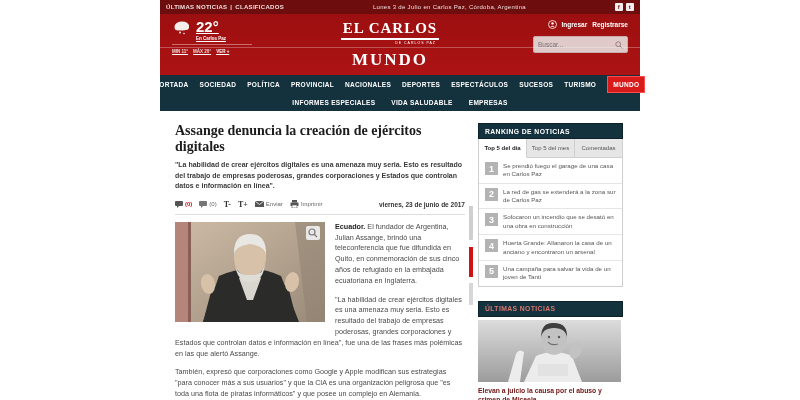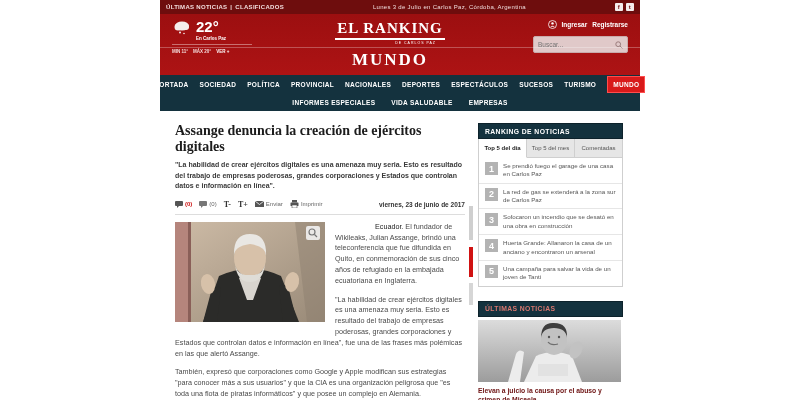--- a/index.html
+++ b/index.html
@@ -13,21 +13,21 @@
   .topbar .left { display:flex; gap:3px; align-items:center; }
   .topbar .center { flex:1; text-align:center; font-weight:normal; color:#f0dcdc; }
   .topbar .social { display:flex; gap:3px; }
   .soc { width:8px; height:8px; background:#f5eded; color:#6e0d0d; font-size:6px; font-weight:bold;
          display:flex; align-items:center; justify-content:center; border-radius:1px; }
 
   
   .header { height:61px; background:linear-gradient(#9c0f10,#ad1314); position:relative;
             display:flex; color:#fff; }
   .header-rule { position:absolute; left:0; right:0; top:33px; height:1px; background:rgba(255,255,255,.28); }
-  .weather { width:105px; padding:5px 0 0 12px; position:relative; }
+  .weather { width:105px; padding:5px 0 0 12px; position:relative;text-decoration:underline; }
   .weather-main { display:flex; align-items:flex-start; gap:4px; }
   .weather-temp { font-size:15px; font-weight:bold; line-height:1; }
   .weather-loc { font-size:4.5px; font-weight:bold; margin:1px 0 0 24px; line-height:1.2; }
   .weather-minmax { font-size:4.5px; font-weight:bold; margin-top:4px; color:#f2d9d9; display:flex; gap:5px; }
   .logo { flex:1; text-align:center; padding-top:5px; position:relative; }
   .logo-title { font-family:"Liberation Serif", serif; font-size:15px; font-weight:bold;
                 letter-spacing:1px; display:inline-block; border-bottom:2px solid #fff; padding:0 2px 1px; }
   .logo-sub { font-size:3.5px; letter-spacing:1px; text-align:right; width:92px; margin:1px auto 0; }
   .logo-section { font-family:"Liberation Serif", serif; font-size:17px; font-weight:bold;
                   letter-spacing:2px; margin-top:5px; }
@@ -56,21 +56,21 @@
   .art-lead { font-size:7px; font-weight:bold; color:#3a3a3a; line-height:1.5; margin-top:6px; }
   .art-toolbar { display:flex; align-items:center; gap:7px; margin-top:8px; padding-bottom:5px;
                  border-bottom:1px solid #ddd; font-size:6px; color:#666; }
   .tool { display:flex; align-items:center; gap:2px; cursor:pointer; }
   .cnt-red { color:#cc1111; font-weight:bold; }
   .tsize { font-family:"Liberation Serif", serif; font-weight:bold; font-size:8px; color:#333; }
   .art-date { margin-left:auto; font-size:6.5px; font-weight:bold; color:#333; }
   .art-body { margin-top:7px; font-size:7.2px; color:#4a4a4a; line-height:1.5; }
   .art-photo { float:left; width:150px; height:100px; margin:0 10px 6px 0; position:relative; }
   .art-body p { margin-bottom:8px; }
-  .bold-lead { font-weight:normal; color:#222;margin-left:40px; }
+  .bold-lead { font-weight:bold; color:#222; }
 
   
   .float-bar { position:absolute; left:309px; width:4px; }
   .fb-gray1 { top:95px; height:34px; background:#cfcfcf; }
   .fb-red   { top:136px; height:30px; background:#d01212; }
   .fb-gray2 { top:172px; height:22px; background:#d6d6d6; }
 
   
   .sidebar { width:145px; flex:none; }
   .box-header { background:#14323e; color:#fff; font-size:6.8px; font-weight:bold; letter-spacing:.4px;
@@ -131,21 +131,21 @@
       <div class="weather-loc">En Carlos Paz</div>
       <div style="border-top:1px solid rgba(255,255,255,.4); width:80px; margin-top:3px;"></div>
       <div class="weather-minmax">
         <span>MIN 11°</span>
         <span>MÁX 20°</span>
         <span style="color:#fff;">VER +</span>
       </div>
     </div>
 
     <div class="logo">
-      <div class="logo-title">EL RANKING</div>
+      <div class="logo-title">EL CARLOS</div>
       <div class="logo-sub">DE CARLOS PAZ</div>
       <div class="logo-section">MUNDO</div>
     </div>
 
     <div class="account">
       <div class="account-row">
         <span>
           <svg width="9" height="9" viewBox="0 0 9 9">
             <circle cx="4.5" cy="4.5" r="4" fill="none" stroke="#fff" stroke-width="0.8"></circle>
             <circle cx="4.5" cy="3.4" r="1.2" fill="#fff"></circle>
@@ -254,21 +254,21 @@
             <path d="M122,100 L114,68 Q110,60 104,64 L108,100 Z" fill="#2b2b29"></path>
             <ellipse cx="33" cy="62" rx="7" ry="10" fill="#d7c1a9" transform="rotate(-12 33 62)"></ellipse>
             <ellipse cx="117" cy="60" rx="7" ry="10" fill="#d7c1a9" transform="rotate(12 117 60)"></ellipse>
             <g>
               <rect x="131" y="4" width="14" height="14" rx="2" fill="#f2f2f2" opacity="0.9"></rect>
               <circle cx="137" cy="10" r="3" fill="none" stroke="#777" stroke-width="1.2"></circle>
               <line x1="139.5" y1="12.5" x2="142" y2="15" stroke="#777" stroke-width="1.2"></line>
             </g>
           </svg>
         </div>
-        <p><span class="bold-lead">Ecuador.</span><span> El fundador de Wikileaks, Julian Assange, brindó una teleconferencia que fue difundida en Quito,  en conmemoración de sus cinco años de refugiado en la embajada ecuatoriana en Inglaterra.</span></p>
+        <p><span class="bold-lead">Ecuador.</span><span> El fundador de Argentina, Julian Assange, brindó una teleconferencia que fue difundida en Quito,  en conmemoración de sus cinco años de refugiado en la embajada ecuatoriana en Inglaterra.</span></p>
         <p>"La habilidad de crear ejércitos digitales es una amenaza muy seria. Esto es resultado del trabajo de empresas poderosas, grandes corporaciones y Estados que controlan datos e información en línea",  fue  una de las frases más polémicas en las que alertó  Assange.</p>
         <p>También, expresó que corporaciones como Google y Apple modifican sus estrategias "para conocer más a sus usuarios" y que la CIA es una organización peligrosa que "es toda una flota de piratas informáticos" y que posee un complejo en Alemania.</p>
 
       </div>
     </div>
 
     <div class="sidebar">
       <div class="box-header">RANKING DE NOTICIAS</div>
       <div class="ranking-box">
         <div class="tabs">

